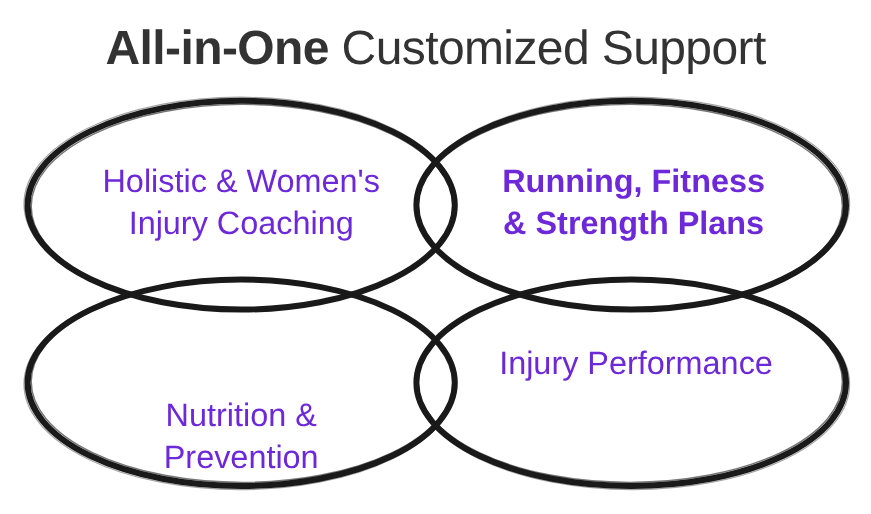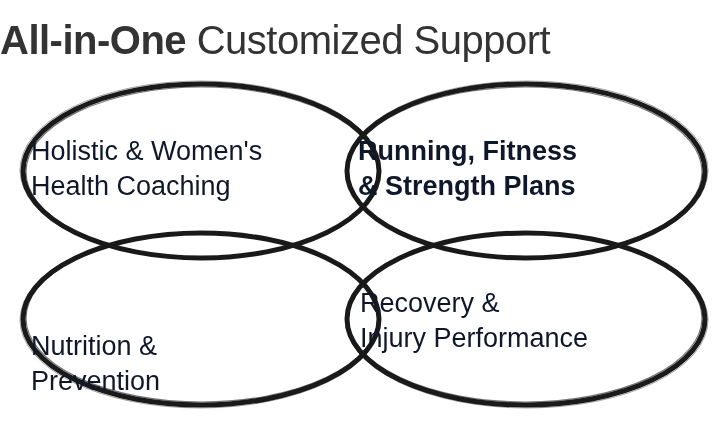--- a/index.html
+++ b/index.html
@@ -1,21 +1,21 @@
 <!DOCTYPE html>
 <html><head>
   <meta charset="utf-8">
   <style>
     html, body { margin: 0; padding: 0; background: #ffffff; }
     body { width: 726px; height: 428px; position: relative; overflow: hidden; font-family: "Liberation Sans", "DejaVu Sans", sans-serif; }
-    .title { position: absolute; left: 0; top: 18px; width: 726px; text-align: left; font-size: 40px; color: #333333; letter-spacing: -0.5px; white-space: nowrap; }
+    .title { position: absolute; left: 0; top: 18px; width: 726px; text-align: center; font-size: 40px; color: #333333; letter-spacing: -0.5px; white-space: nowrap; }
     .title .bold { font-weight: bold; }
     .title .light { font-weight: normal; }
     svg.rings { position: absolute; left: 0; top: 0; }
-    .label { position: absolute; width: 340px; font-size: 27px; line-height: 35px; color: #0f172a; }
+    .label { position: absolute; width: 340px; text-align: center; font-size: 27px; line-height: 35px; color: #6d28d9; }
     .label span { display: block; }
   </style>
 </head>
 <body>
 
 <div class="title">
   <span class="bold">All-in-One</span>
   <span class="light">Customized Support</span>
 </div>
 
@@ -39,26 +39,25 @@
     <g>
       <ellipse cx="526" cy="319" rx="179" ry="86" stroke-width="5"></ellipse>
       <ellipse cx="525" cy="318" rx="177" ry="84" stroke-width="1.2" opacity="0.6"></ellipse>
       <ellipse cx="527" cy="320" rx="181" ry="88" stroke-width="1" opacity="0.4"></ellipse>
     </g>
   </g>
 </svg>
 
 <div class="label" style="left:31px; top:134px;">
   <span>Holistic &amp; Women's</span>
-  <span>Health Coaching</span>
+  <span>Injury Coaching</span>
 </div>
 <div class="label" style="left:358px; top:134px;font-weight:bold;">
   <span>Running, Fitness</span>
   <span>&amp; Strength Plans</span>
 </div>
 <div class="label" style="left:31px; top:286px;margin-top:43px;">
   <span>Nutrition &amp;</span>
   <span>Prevention</span>
 </div>
 <div class="label" style="left:360px; top:286px;">
-  <span>Recovery &amp;</span>
   <span>Injury Performance</span>
 </div>
 
 </body></html>

